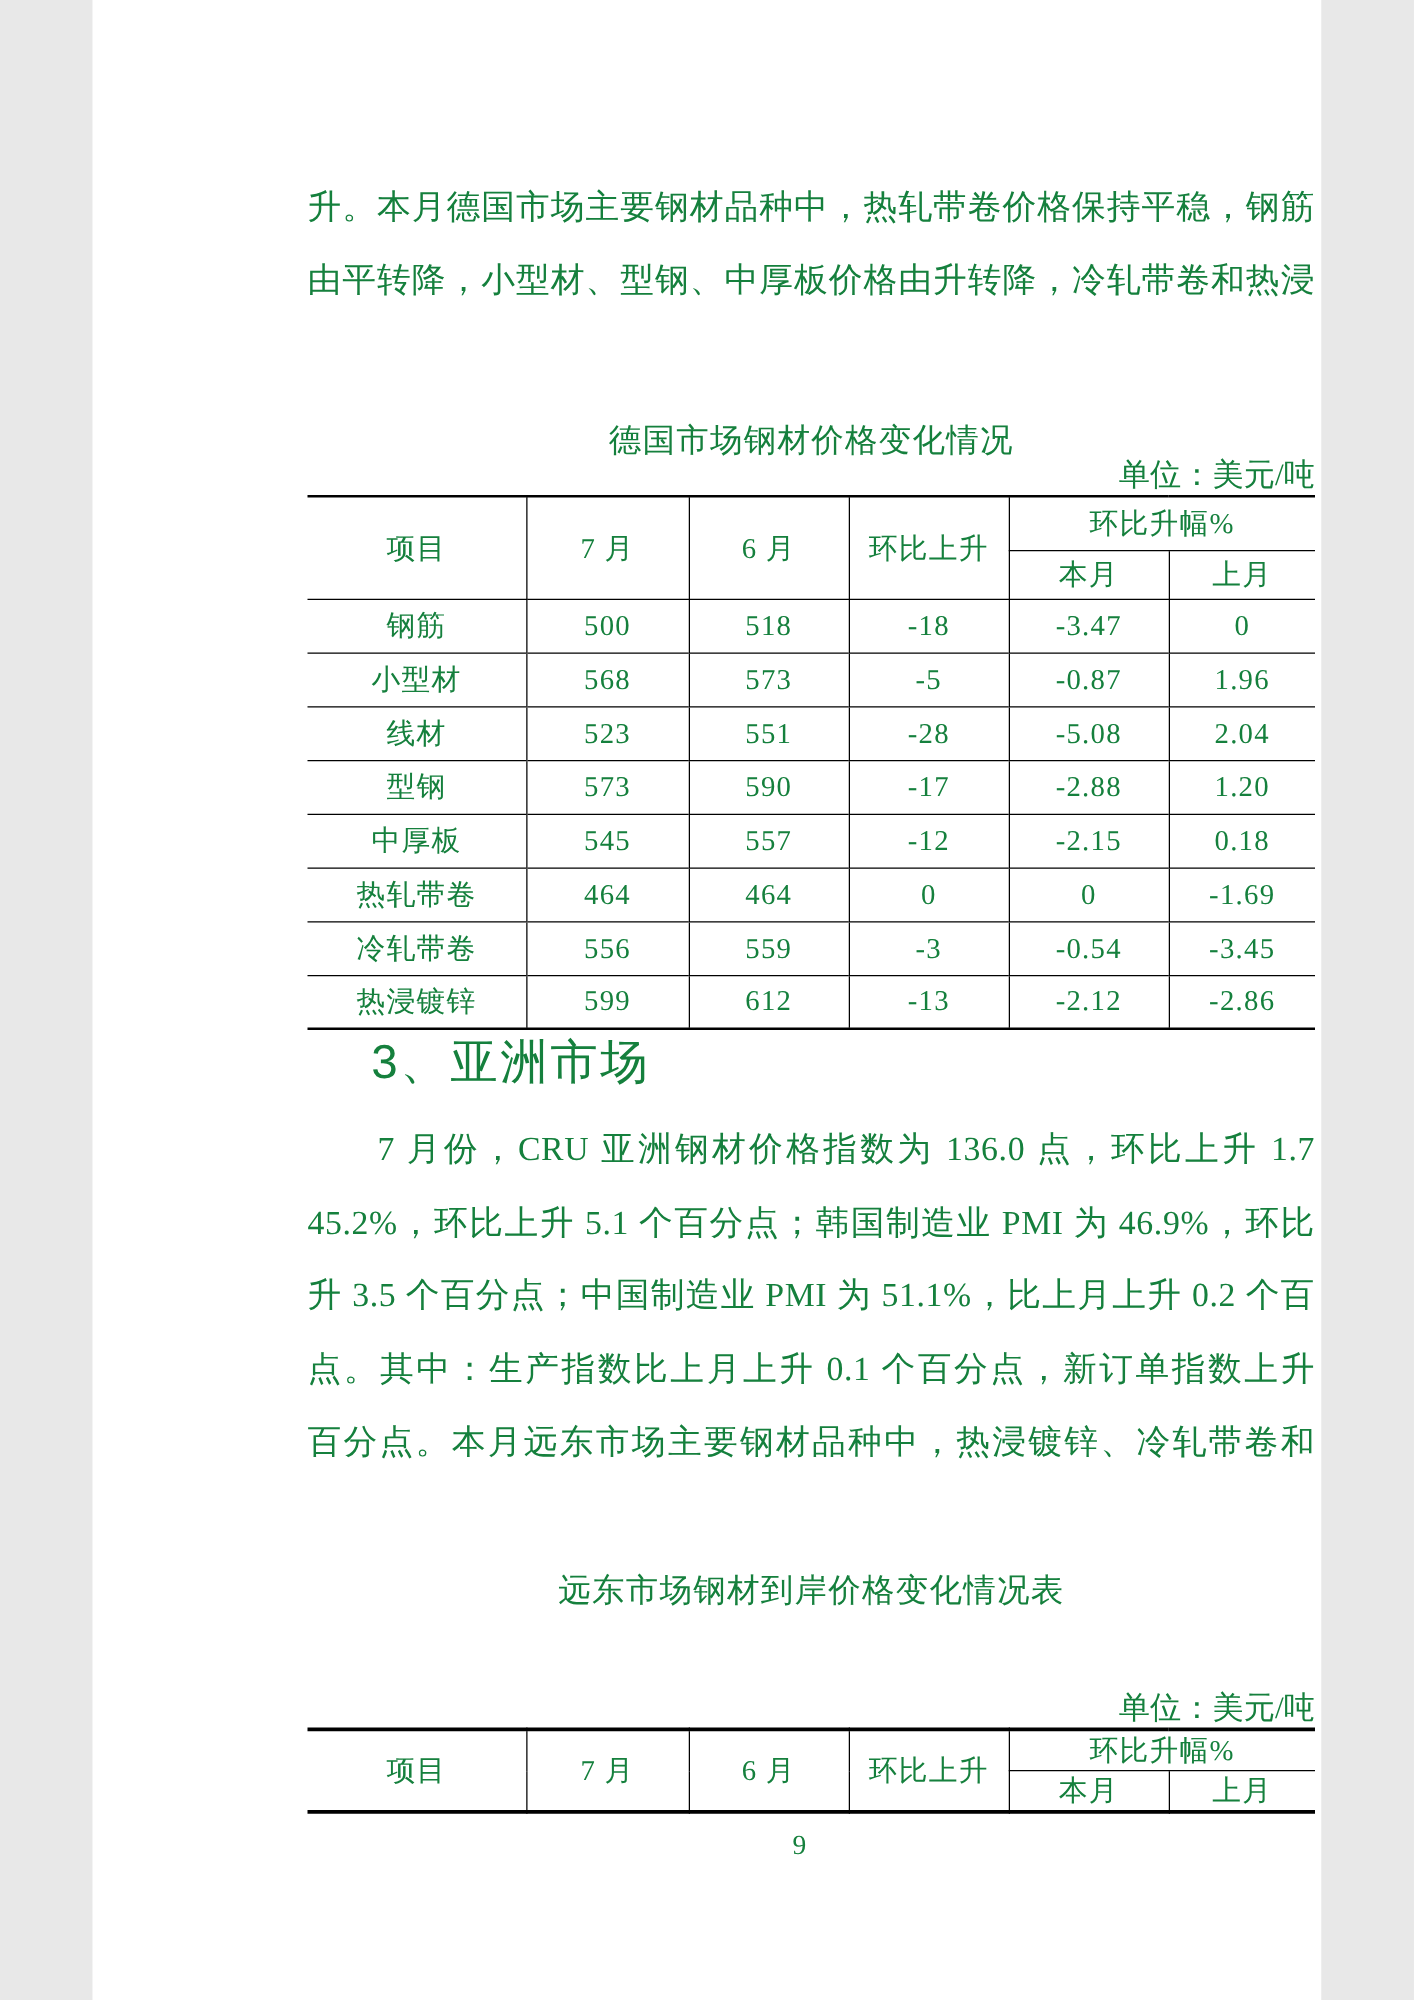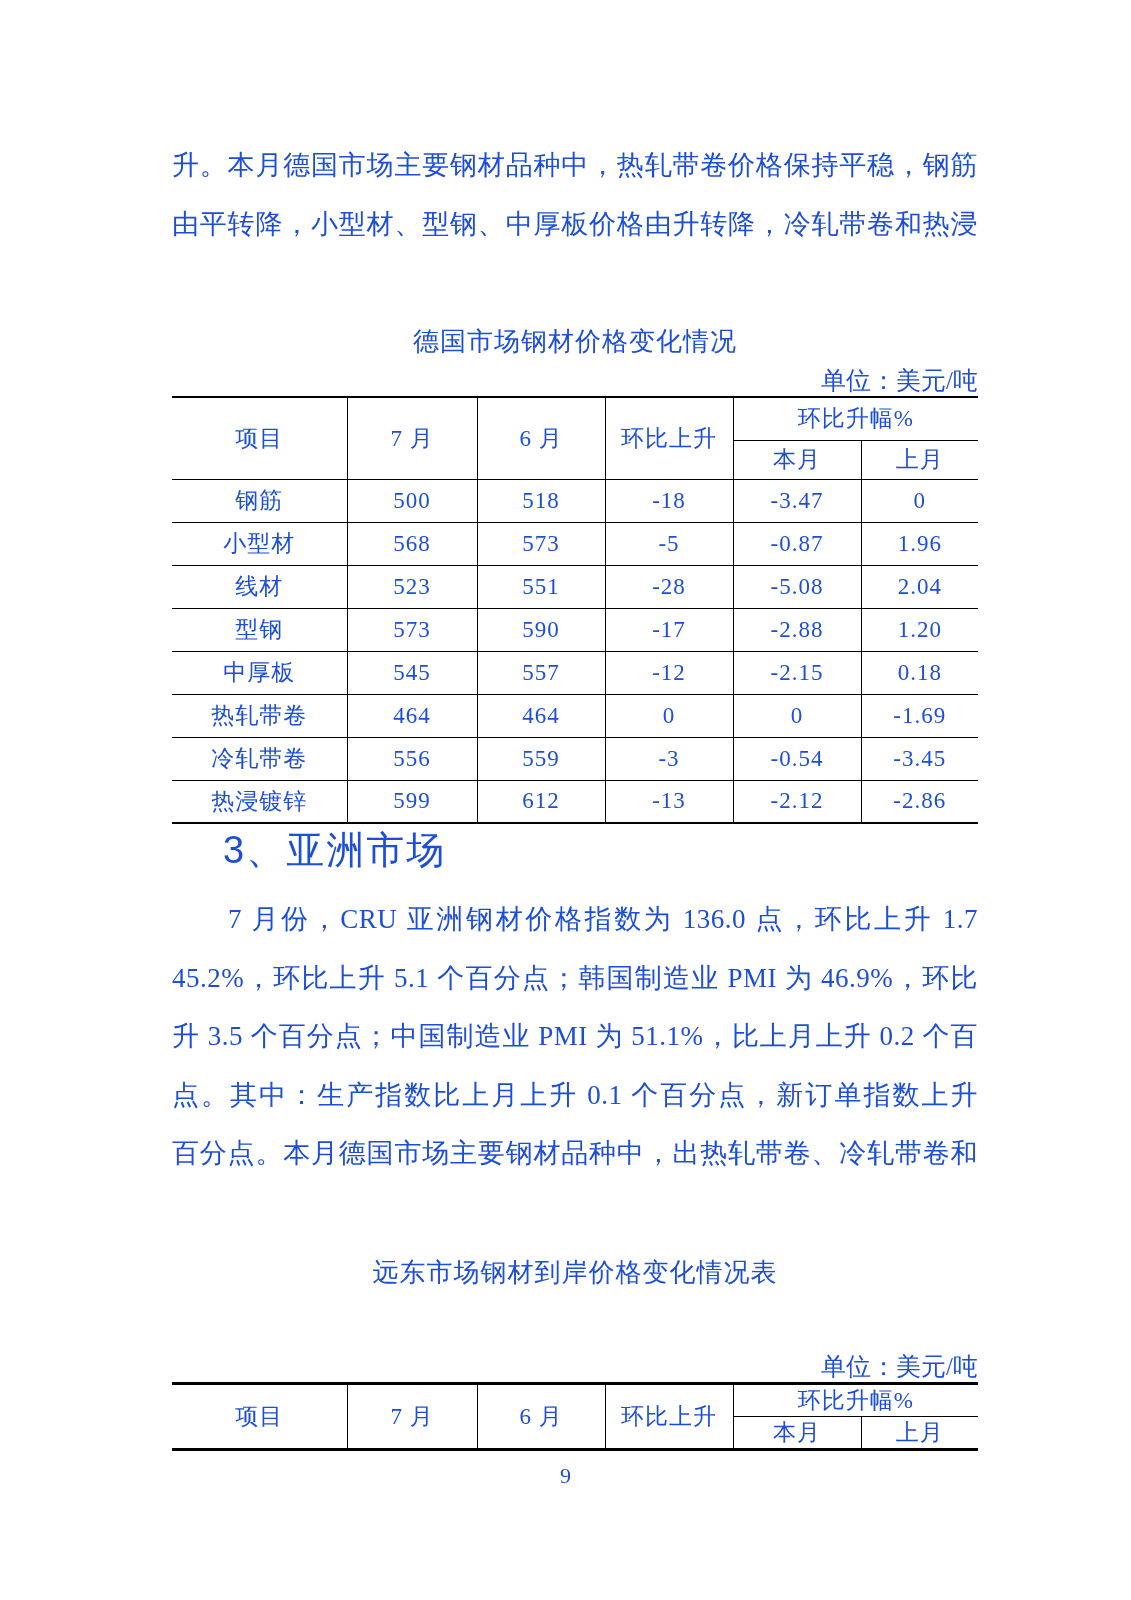--- a/index.html
+++ b/index.html
@@ -1,21 +1,21 @@
 <!DOCTYPE html>
 <html><head>
 <meta charset="utf-8">
 <style>
   html,body { margin:0; padding:0; background:#e8e8e8; }
   .page {
     position:relative;
-    width:1131px; height:1600px;
+    width:983px; height:1600px;
     margin:0 auto;
     background:#ffffff;
-    color:#1d4ed8;
+    color:#15803d;
     font-family:"Liberation Serif","DejaVu Serif",serif;
     overflow:hidden;
   }
   .para { position:absolute; left:172px; width:806px; font-size:27px; letter-spacing:0.5px; }
   .ln { line-height:58.5px; height:58.5px; overflow:hidden; }
   .just { text-align:justify; text-align-last:justify; }
   .indent2 { text-indent:56px; }
   .tbl-title {
     position:absolute; left:172px; width:806px;
     text-align:center; font-size:26px; letter-spacing:1px; line-height:34px;
@@ -61,21 +61,21 @@
 </head>
 <body>
 
 <div class="page">
 
   <div class="para" style="top:136px;">
     <div class="ln just">升。本月德国市场主要钢材品种中，热轧带卷价格保持平稳，钢筋</div>
     <div class="ln just">由平转降，小型材、型钢、中厚板价格由升转降，冷轧带卷和热浸</div>
   </div>
 
-  <div class="tbl-title" style="top:325px;">德国市场钢材价格变化情况</div>
+  <div class="tbl-title" style="top:336px;">德国市场钢材价格变化情况</div>
   <div class="tbl-unit" style="top:367px;">单位：美元/吨</div>
 
   <table class="price" id="t1">
     <colgroup>
       <col style="width:175px">
         <col style="width:130px">
         <col style="width:128px">
       <col style="width:128px">
         <col style="width:128px">
         <col style="width:117px">
@@ -161,21 +161,21 @@
     </tbody>
   </table>
 
   <div class="sec-heading" style="top:832px;">3、亚洲市场</div>
 
   <div class="para" style="top:890px;">
     <div class="ln just indent2">7 月份，CRU 亚洲钢材价格指数为 136.0 点，环比上升 1.7 点，</div>
     <div class="ln just">45.2%，环比上升 5.1 个百分点；韩国制造业 PMI 为 46.9%，环比上</div>
     <div class="ln just">升 3.5 个百分点；中国制造业 PMI 为 51.1%，比上月上升 0.2 个百分</div>
     <div class="ln just">点。其中：生产指数比上月上升 0.1 个百分点，新订单指数上升 0.3</div>
-    <div class="ln just">百分点。本月德国市场主要钢材品种中，出热轧带卷、冷轧带卷和</div>
+    <div class="ln just">百分点。本月远东市场主要钢材品种中，热浸镀锌、冷轧带卷和</div>
   </div>
 
   <div class="tbl-title" style="top:1256px;">远东市场钢材到岸价格变化情况表</div>
   <div class="tbl-unit" style="top:1353px;">单位：美元/吨</div>
 
   <table class="price" id="t2">
     <colgroup>
       <col style="width:175px">
         <col style="width:130px">
         <col style="width:128px">

